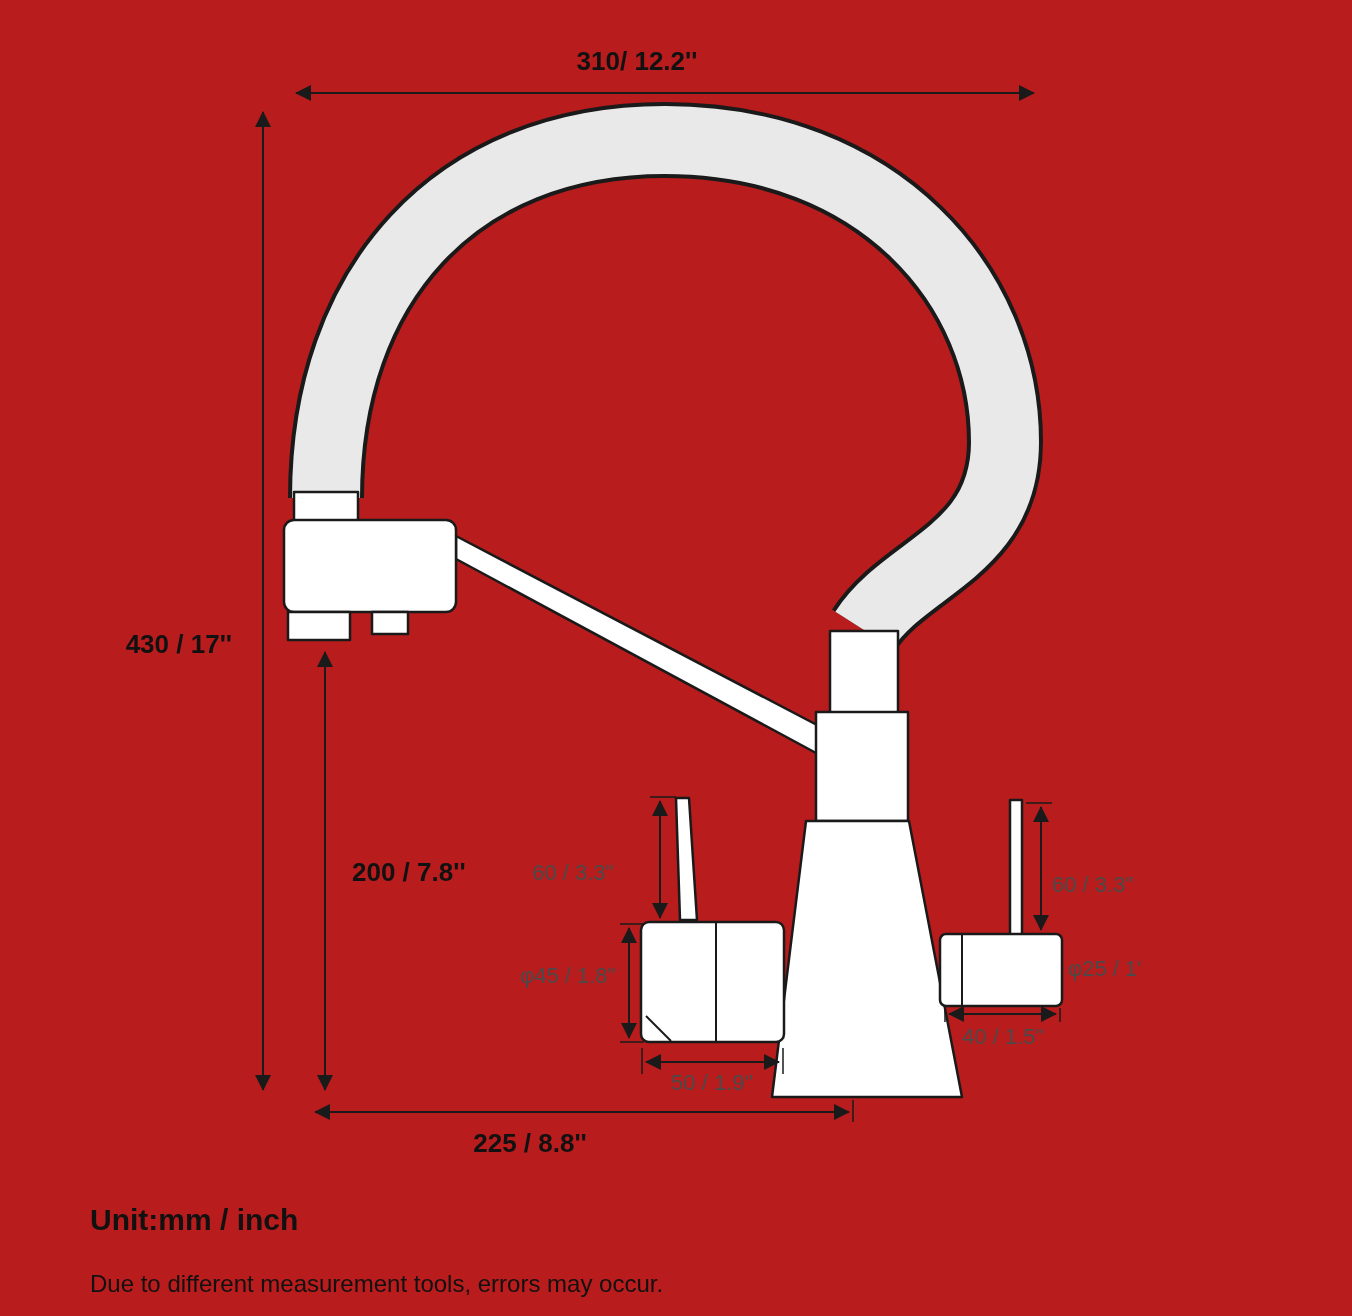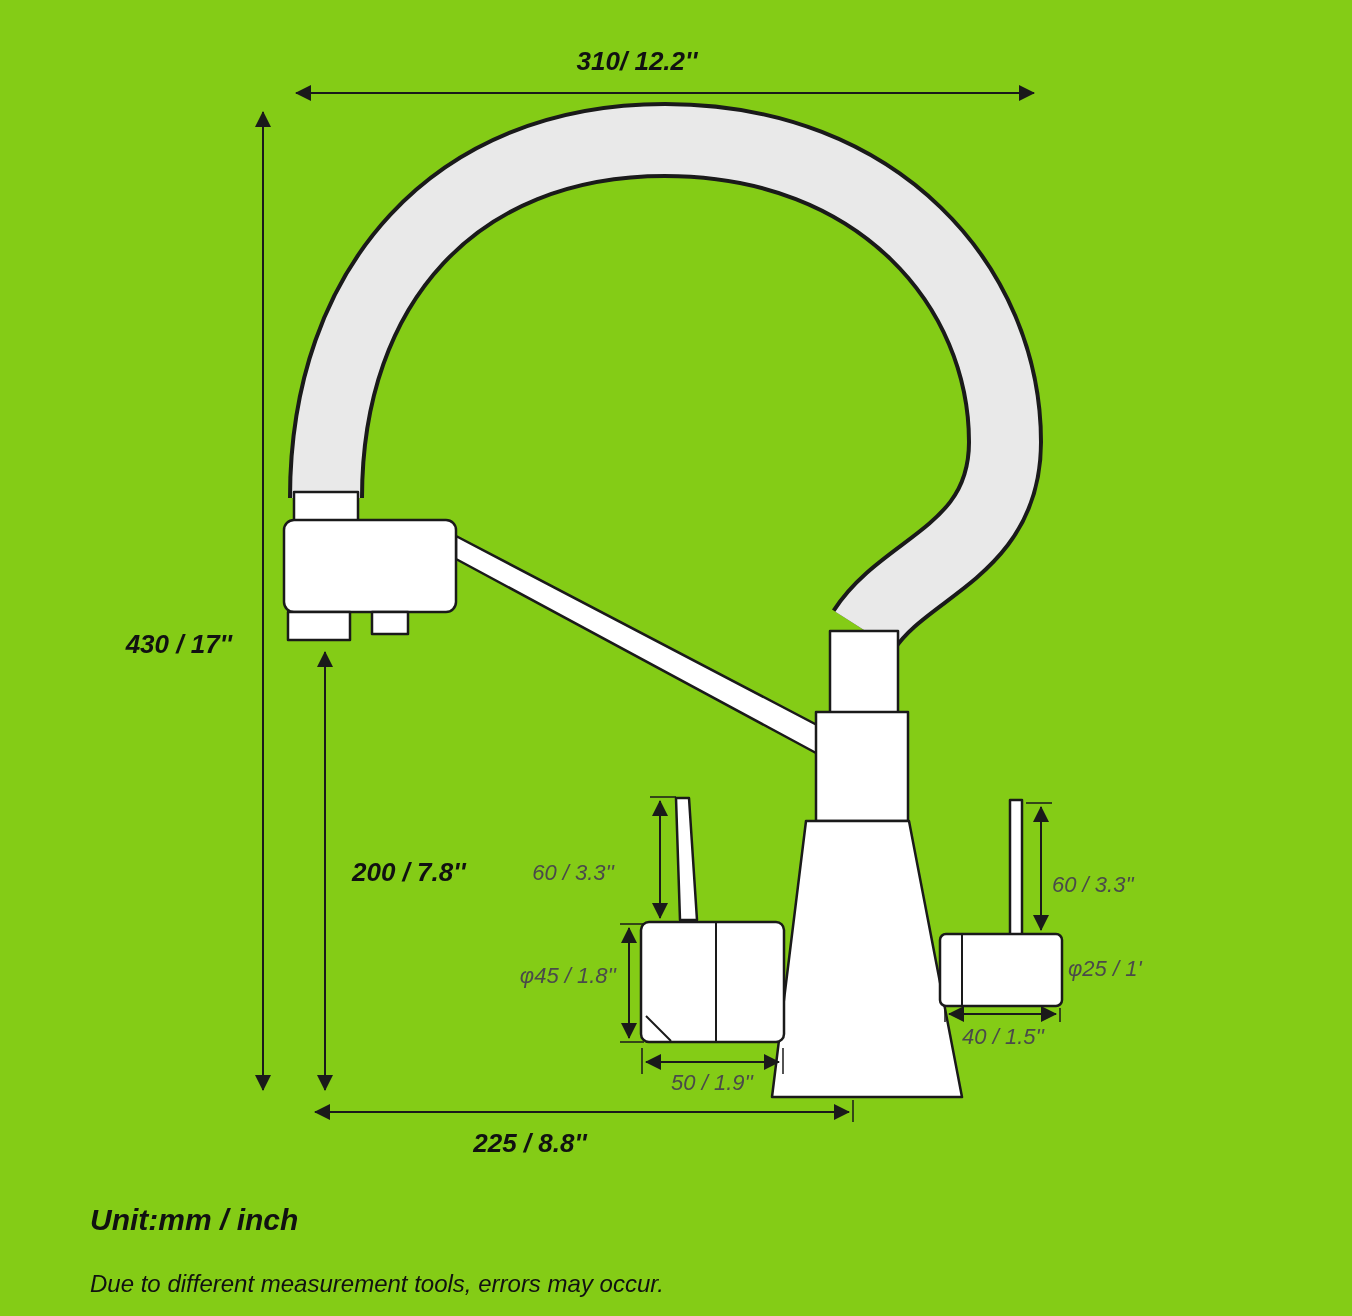--- a/index.html
+++ b/index.html
@@ -5,23 +5,22 @@
   html, body {
     margin: 0;
     padding: 0;
     background: #ffffff;
     font-family: "Liberation Sans", "DejaVu Sans", sans-serif;
   }
   .stage {
     position: relative;
     width: 1352px;
     height: 1316px;
-    background: #84cc16;
+    background: #b91c1c;
     overflow: hidden;
-    font-style: italic;
   }
   svg { display: block; }
   .outline {
     fill: #ffffff;
     stroke: #1a1a1a;
     stroke-width: 2.5;
     stroke-linejoin: round;
   }
   .thinline {
     fill: none;

